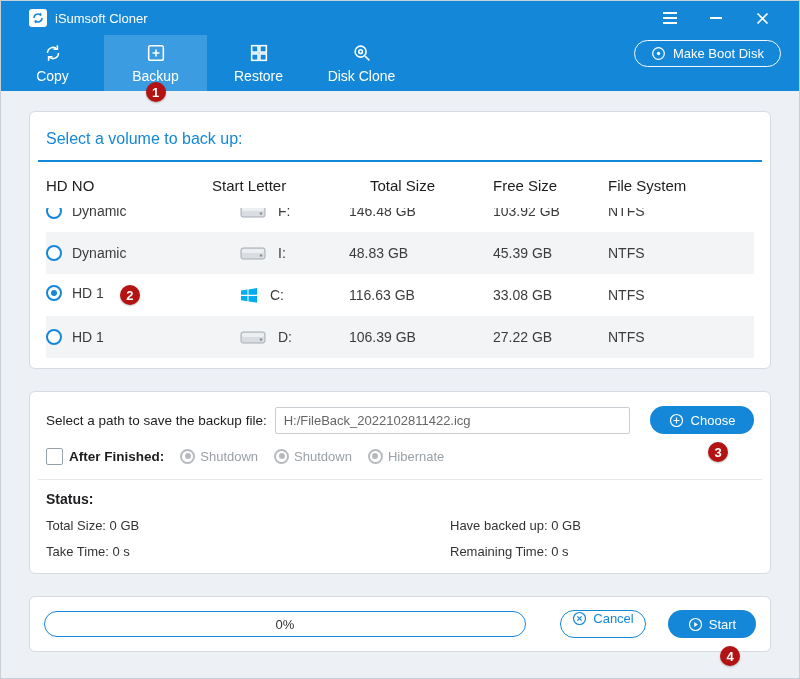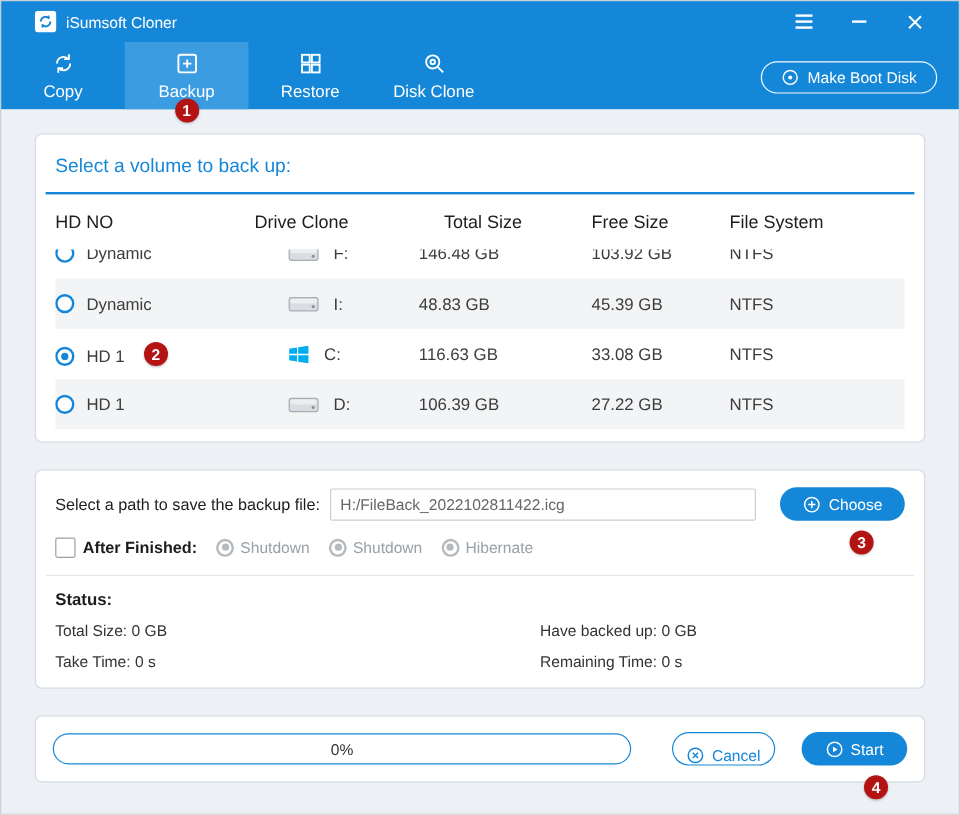--- a/index.html
+++ b/index.html
@@ -20,21 +20,21 @@
   .menu-bars { display:flex; flex-direction:column; gap:3px; }
   .menu-bars i { display:block; width:14px; height:2px; background:#fff; }
   .min-bar { width:12px; height:2px; background:#fff; }
 
   
   .toolbar { height:56px; background:#1587d9; display:flex; position:relative; z-index:3; }
   .tab { width:103px; display:flex; flex-direction:column; align-items:center; justify-content:center; gap:4px;
          color:#fff; font-size:14px; cursor:pointer; position:relative; }
   .tab.active { background:#3c9ce2; }
   .tab svg { width:22px; height:22px; stroke:#fff; fill:none; stroke-width:1.7; }
-  .boot-btn { position:absolute; right:18px; bottom:13px; height:27px; padding:0 16px; border:1px solid rgba(255,255,255,.95);
+  .boot-btn { position:absolute; right:18px; bottom:24px; height:27px; padding:0 16px; border:1px solid rgba(255,255,255,.95);
               border-radius:14px; display:flex; align-items:center; gap:7px; color:#fff; font-size:13px; cursor:pointer; }
   .boot-btn svg { width:15px; height:15px; }
 
   
   .badge { width:20px; height:20px; border-radius:50%; background:#b31312; color:#fff; font-size:13px; font-weight:bold;
            display:flex; align-items:center; justify-content:center; box-shadow:0 1px 2px rgba(0,0,0,.25); }
   .badge-tab { position:absolute; left:50%; transform:translateX(-50%); bottom:-11px; z-index:5; }
 
   
   .content { padding:20px 28px 0; display:flex; flex-direction:column; gap:22px; position:relative; z-index:1; }
@@ -44,21 +44,21 @@
   .volume-panel { padding:18px 16px 10px; }
   .vol-title { color:#1587d9; font-size:16px; }
   .vol-underline { height:2px; background:#1587d9; margin:12px -8px 0; }
   .grid-cols { display:grid; grid-template-columns:166px 137px 144px 115px 1fr; align-items:center; }
   .thead { height:46px; font-size:15px; color:#1d1d1f; }
   .thead .h3 { padding-left:21px; }
   .rows-clip { height:150px; overflow:hidden; }
   .vrow { height:42px; font-size:14px; color:#3c3c3c; cursor:pointer; }
   .vrow.clipped { margin-top:-18px; }
   .vrow.alt { background:#f3f4f6; }
-  .cell-hd { display:flex; align-items:flex-end; gap:10px; padding-left:0; }
+  .cell-hd { display:flex; align-items:flex-start; gap:10px; padding-left:0; }
   .cell-drive { display:flex; align-items:center; gap:12px; padding-left:28px; }
   .radio { width:16px; height:16px; border:2px solid #1587d9; border-radius:50%; background:#fff; position:relative; flex:none; cursor:pointer; }
   .radio.checked::after { content:""; position:absolute; left:3px; top:3px; width:6px; height:6px; border-radius:50%; background:#1587d9; }
   .row-badge { display:inline-flex; margin-left:6px; }
 
   
   .backup-panel { padding:14px 16px 14px; }
   .path-row { display:flex; align-items:center; }
   .path-label { font-size:13.5px; font-weight:normal; color:#1d1d1f; flex:none; }
   .path-input { flex:1; height:27px; margin-left:8px; border:1px solid #c9ced3; border-radius:2px; padding:0 8px;
@@ -78,21 +78,21 @@
 
   .divider { border-top:1px solid #e6e9ec; margin:13px -8px 0; }
   .status-title { font-size:14px; font-weight:bold; color:#1d1d1f; margin-top:11px; }
   .stats-grid { display:grid; grid-template-columns:404px 1fr; row-gap:11px; margin-top:11px; font-size:13px; color:#333; }
 
   
   .progress-panel { padding:13px 14px; display:flex; align-items:center; }
   .progress-track { flex:1; height:26px; border:1px solid #1587d9; border-radius:13px; background:#fff;
                     display:flex; align-items:center; justify-content:center; font-size:13px; color:#333; position:relative; overflow:hidden; }
   .cancel-btn { margin-left:34px; width:86px; height:28px; border-radius:14px; border:1px solid #1587d9; background:#fff;
-                color:#1587d9; font-size:13px; display:flex; align-items:flex-end; justify-content:center; gap:6px; cursor:pointer; }
+                color:#1587d9; font-size:13px; display:flex; align-items:flex-start; justify-content:center; gap:6px; cursor:pointer; }
   .cancel-btn svg { width:15px; height:15px; }
   .start-wrap { position:relative; margin-left:22px; flex:none; }
   .start-btn { width:88px; height:28px; border-radius:14px; background:#1587d9; border:none; color:#fff; font-size:13px;
                display:flex; align-items:center; justify-content:center; gap:6px; cursor:pointer; }
   .start-btn svg { width:15px; height:15px; }
   .badge-start { position:absolute; top:36px; right:16px; z-index:4; }
 </style>
 </head>
 <body>
 
@@ -171,21 +171,21 @@
   </div>
 
   <div class="content">
 
     <section class="panel volume-panel">
       <div class="vol-title">Select a volume to back up:</div>
       <div class="vol-underline"></div>
 
       <div class="grid-cols thead">
         <span>HD NO</span>
-        <span>Drive Clone</span>
+        <span>Start Letter</span>
         <span class="h3">Total Size</span>
         <span>Free Size</span>
         <span>File System</span>
       </div>
 
       <div class="rows-clip">
 
         <div class="grid-cols vrow clipped">
           <span class="cell-hd">
             <span class="radio"></span>

